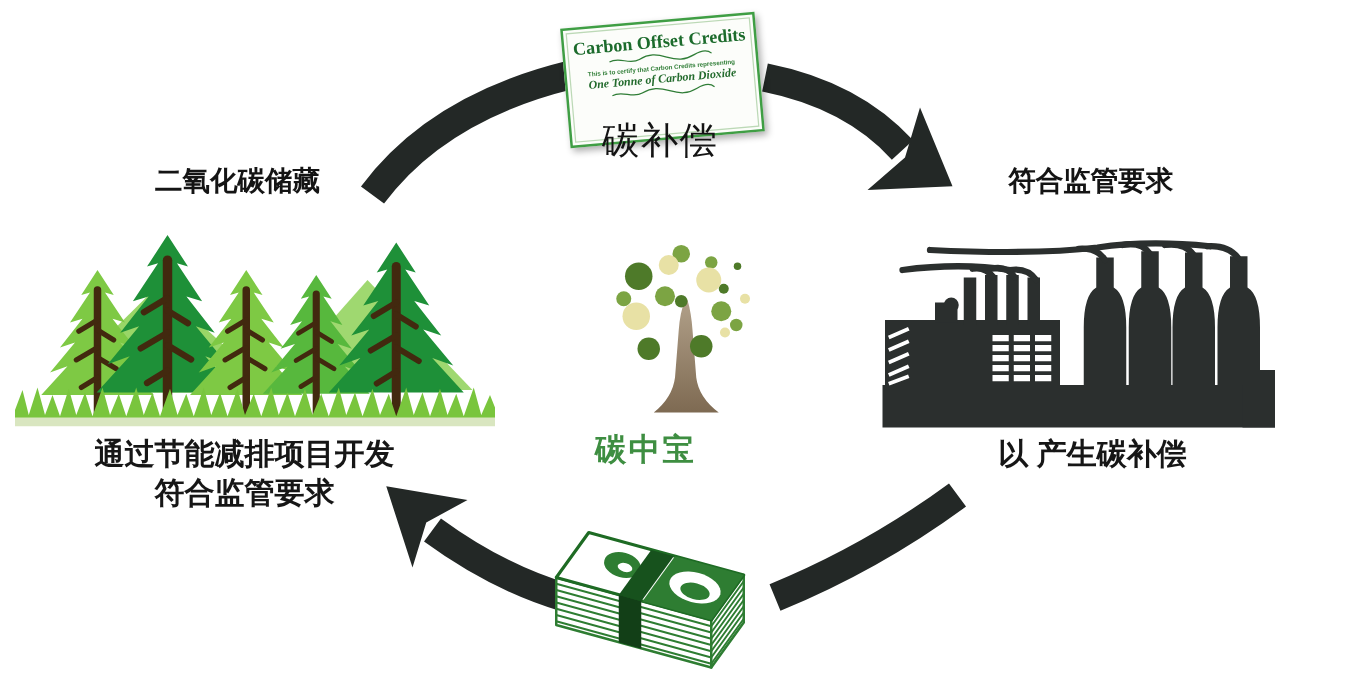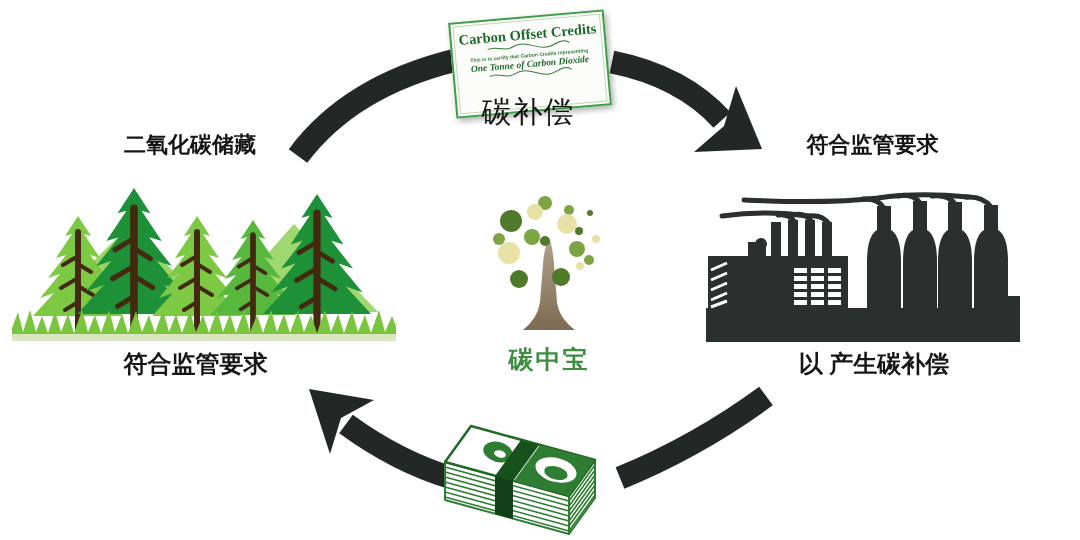--- a/index.html
+++ b/index.html
@@ -24,21 +24,21 @@
             font-size:9.5px;color:#236b2d;white-space:nowrap;margin-top:1px;}
 
   
   .top-label{left:438px;top:92px;width:180px;text-align:center;font-size:30px;font-weight:400;letter-spacing:1px;}
   .node-title{font-size:22px;font-weight:700;text-align:center;white-space:nowrap;}
   .title-left{left:40px;top:130px;width:300px;}
   .title-right{left:740px;top:130px;width:265px;}
   .cap{font-size:24px;font-weight:600;line-height:31px;text-align:center;color:#161616;}
   .cap-left{left:28px;top:348px;width:335px;}
   .cap-right{left:740px;top:348px;width:268px;}
-  .brand{left:476px;top:343px;width:146px;text-align:center;font-size:25px;font-weight:700;
+  .brand{left:476px;top:343px;width:146px;font-size:25px;font-weight:700;
          color:#3e8e41;letter-spacing:2px;}
 </style>
 </head>
 <body>
 
 <div class="stage">
 
   <svg class="abs arcs" width="1080" height="540" viewBox="0 0 1080 540">
     <path d="M298 156 Q350 86 456 60" stroke="#232826" stroke-width="23" fill="none"></path>
     <path d="M612 62 Q682 76 722 120" stroke="#232826" stroke-width="23" fill="none"></path>
@@ -60,20 +60,21 @@
         <path d="M2 4 C10 0 18 8 26 4 S40 1 48 4 S62 8 70 4 S82 2 84 4" stroke="#2f7d36" stroke-width="1" fill="none"></path>
       </svg>
     </div>
   </div>
 
   <div class="abs lbl top-label">碳补偿</div>
   <div class="abs lbl node-title title-left">二氧化碳储藏</div>
   <div class="abs lbl node-title title-right">符合监管要求</div>
 
   <div class="abs lbl cap cap-left">
+    <div>通过节能减排项目开发</div>
     <div>符合监管要求</div>
   </div>
   <div class="abs lbl cap cap-right">
     <div>以 产生碳补偿</div>
   </div>
 
   <svg class="abs illus" style="left:12px;top:186px;" width="384" height="162" viewBox="0 0 384 162">
     <defs>
       <path id="pine" d="M0 0 L13 20 L6 18 L22 42 L12 39 L30 62 L18 58 L38 82 L24 77 L45 100 L-45 100 L-24 77 L-38 82 L-18 58 L-30 62 L-12 39 L-22 42 L-6 18 L-13 20 Z"></path>
       <g id="ptrunk" stroke="#42290f" fill="none" stroke-linecap="round">

